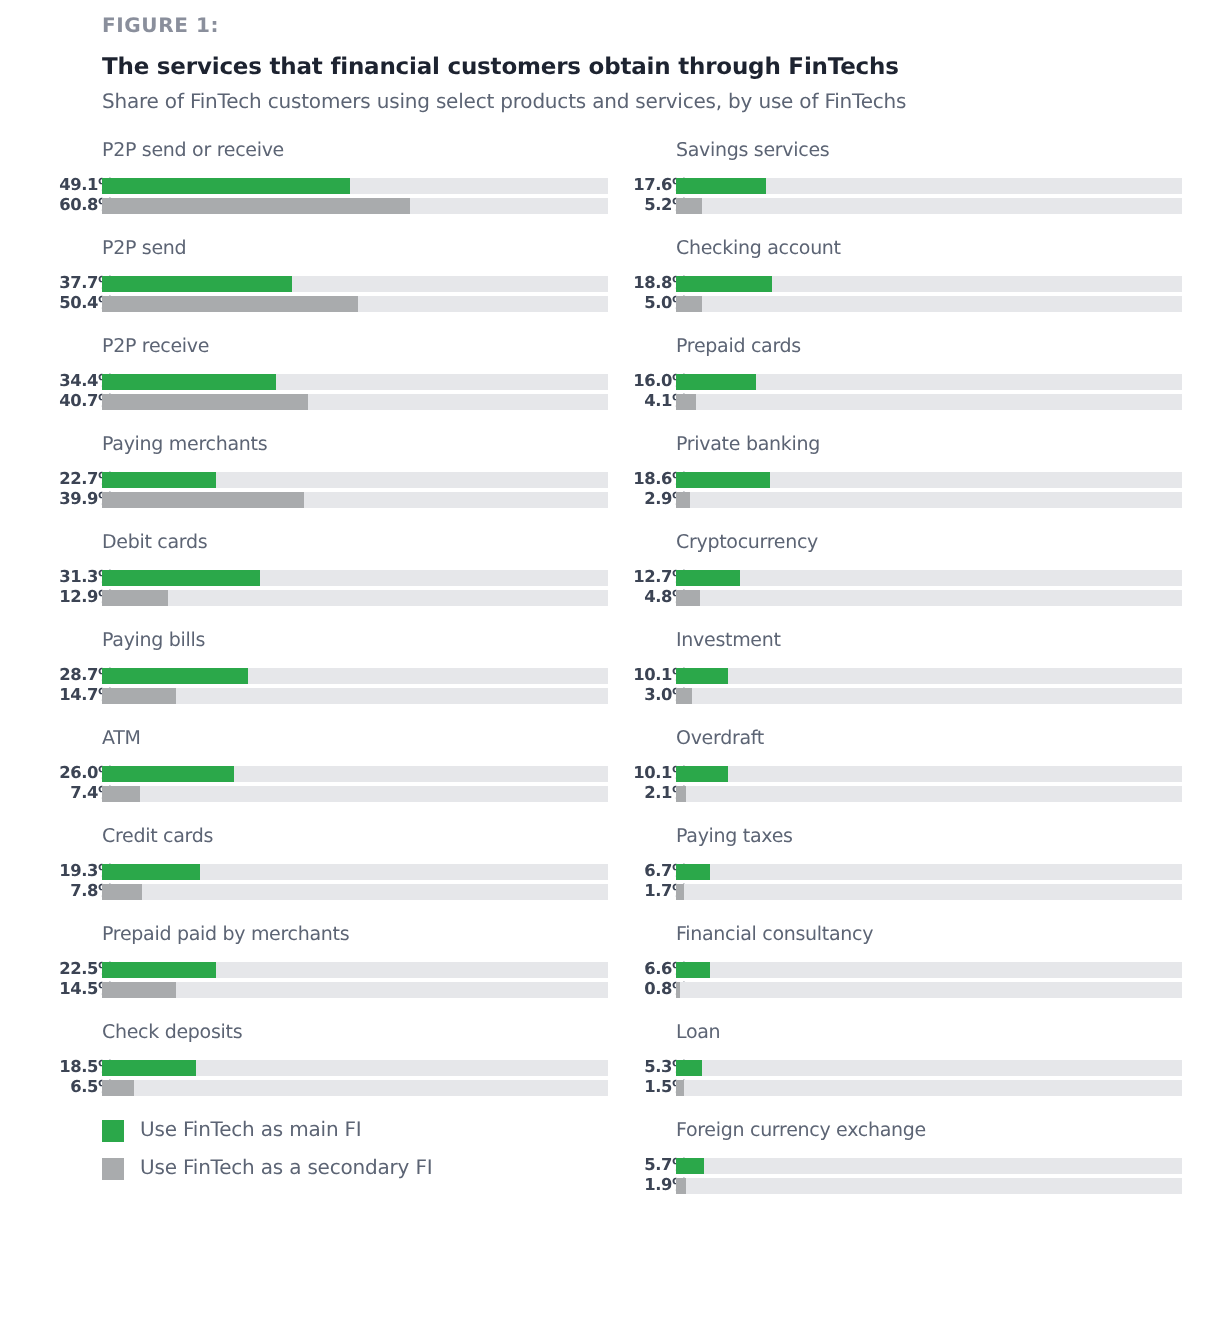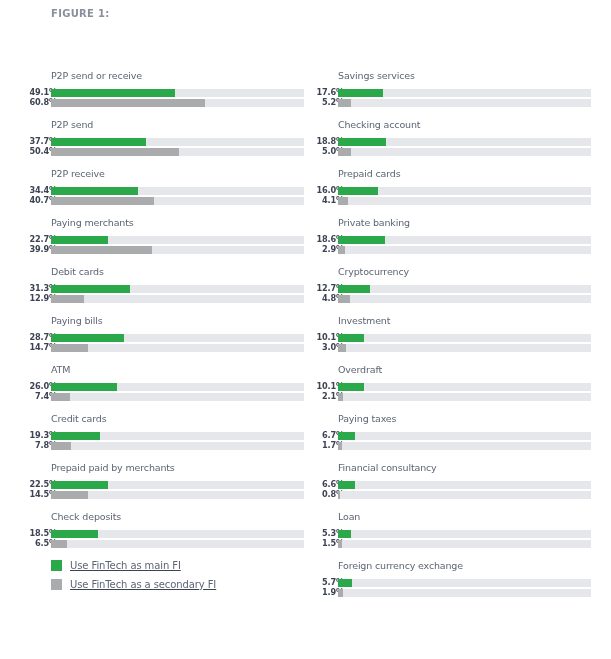--- a/index.html
+++ b/index.html
@@ -115,21 +115,20 @@
     width: 0;
   }
   .fill-main      { background: #2ba84a; }
   .fill-secondary { background: #a9abad; }
 
   
   .legend {
     position: absolute;
     left: 51px;
     top: 556px;
-    text-decoration: underline;
   }
   .legend-item {
     display: flex;
     align-items: center;
     height: 19px;
   }
   .legend-swatch {
     width: 11px;
     height: 11px;
     flex: 0 0 11px;
@@ -158,20 +157,22 @@
     white-space: nowrap;
   }
 </style>
 </head>
 <body>
 
 <div class="page">
 
   <div class="header">
     <div class="figure-label">FIGURE 1:</div>
+    <div class="chart-title">The services that financial customers obtain through FinTechs</div>
+    <div class="chart-subtitle">Share of FinTech customers using select products and services, by use of FinTechs</div>
   </div>
 
   <div class="columns">
     <div class="col col-left" id="col-left">
         <div class="group">
           <div class="group-label">P2P send or receive</div>
           <div class="row row-main">
             <div class="row-value">49.1%</div>
             <div class="track">
               <div class="fill fill-main" style="width: 49.1%;"></div>

